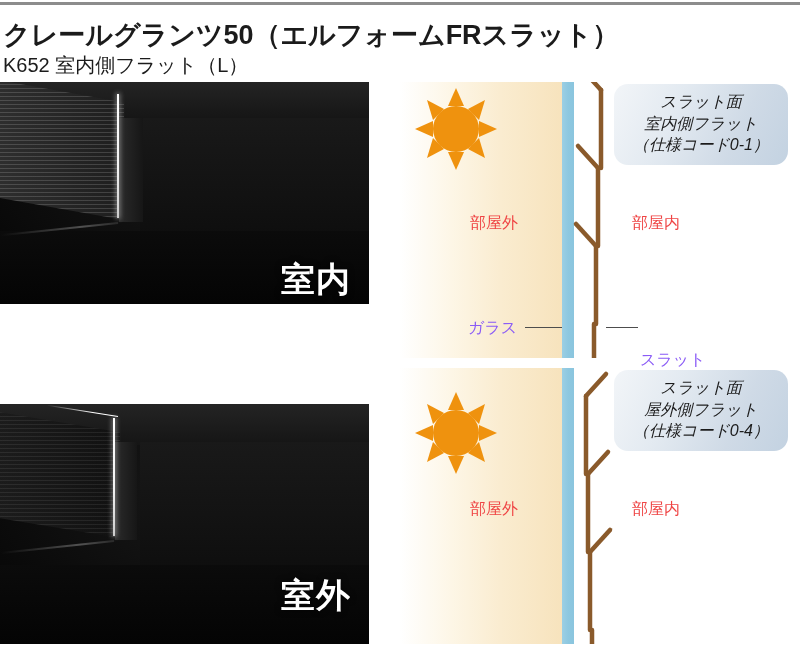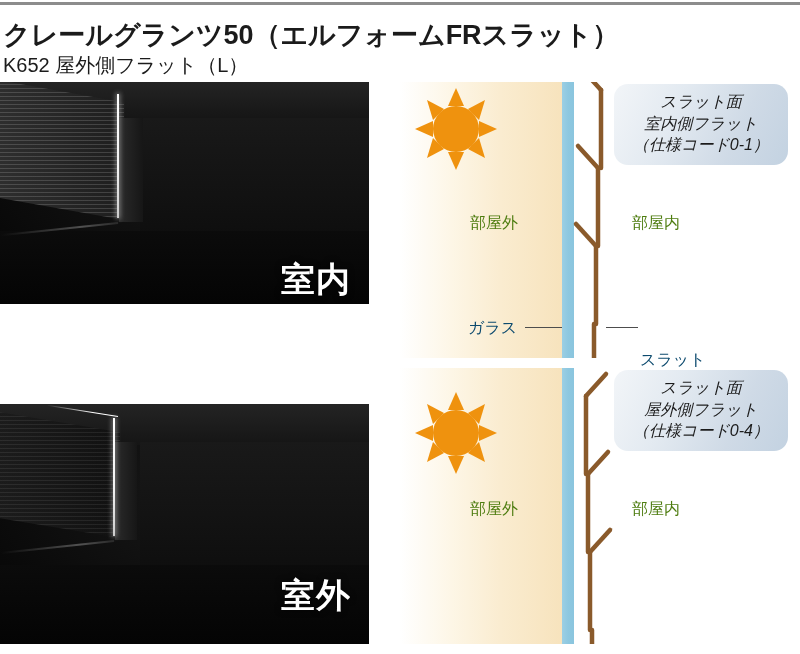--- a/index.html
+++ b/index.html
@@ -147,27 +147,27 @@
     background:linear-gradient(90deg,#9ccfe4 0%,#8ec8e0 50%,#8ac5de 100%);
   }
   .inside-field{
     position:absolute;left:174px;top:0;right:0;height:100%;
     background:#ffffff;
   }
 
   .slat-svg{position:absolute;left:0;top:0;width:400px;height:276px;}
 
   .field-label{
-    position:absolute;font-size:16px;color:#4d7c0f;white-space:nowrap;
+    position:absolute;font-size:16px;color:#ef4444;white-space:nowrap;
   }
   .label-outside{ left:70px;top:131px; }
   .label-inside{ left:232px;top:131px; }
 
   .lead-label{
-    position:absolute;font-size:16px;color:#0c4a6e;white-space:nowrap;
+    position:absolute;font-size:16px;color:#8b5cf6;white-space:nowrap;
   }
   .label-glass{ left:68px;top:236px; }
   .label-slat{ left:240px;top:236px;margin-top:32px; }
 
   .lead-line{
     position:absolute;height:1px;background:#4d4d4d;
   }
   .lead-glass{ left:125px;top:245px;width:37px; }
   .lead-slat{ left:206px;top:245px;width:32px; }
 
@@ -187,21 +187,21 @@
 </style>
 </head>
 <body>
 
 <div id="root">
 
   <div class="top-rule"></div>
 
   <div class="heading">
     <div class="title-main">クレールグランツ50（エルフォームFRスラット）</div>
-    <div class="title-sub">K652 屋外側フラット（L）</div>
+    <div class="title-sub">K652 室内側フラット（L）</div>
   </div>
 
   <div class="photo top">
     <div class="photo-inner">
       <div class="room-base"></div>
       <div class="ceiling"></div>
       <div class="back-wall"></div>
       <div class="floor"></div>
       <div class="blind b1"></div>
       <div class="jamb"></div>

